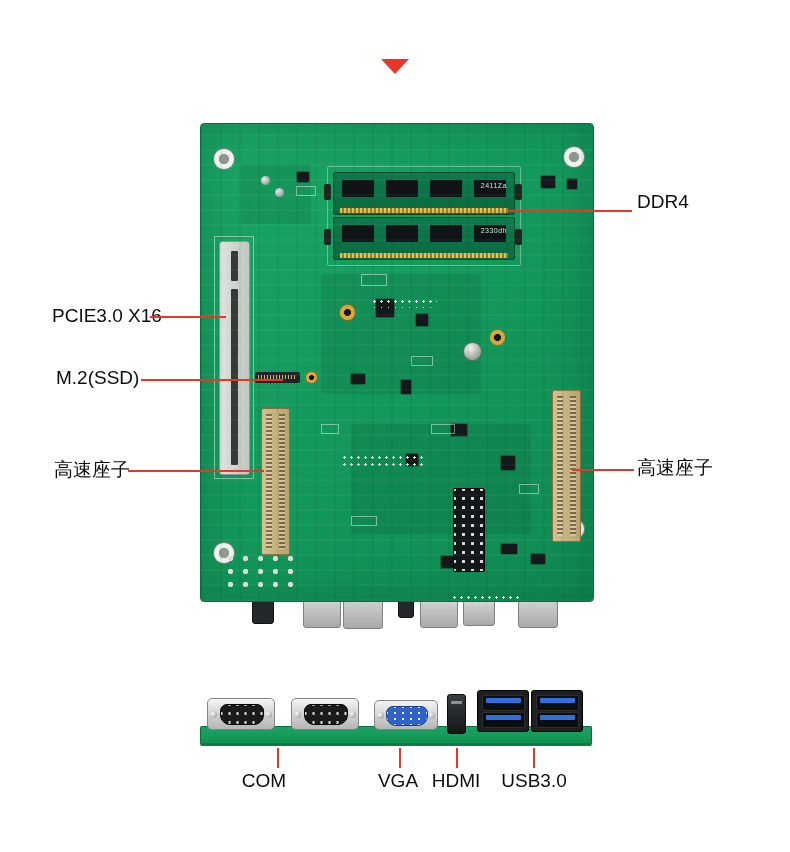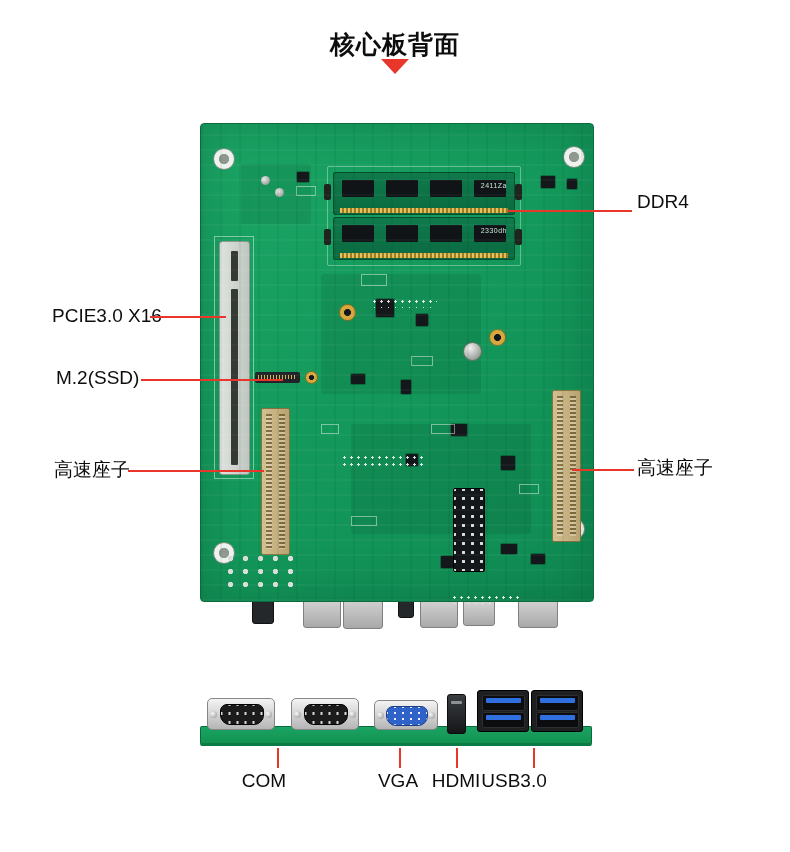--- a/index.html
+++ b/index.html
@@ -141,21 +141,20 @@
           background:#2f6fe0; border-radius:1px; }
   .tick { position:absolute; width:2px; height:20px; top:748px; background:#e8362b; }
   .io-label { position:absolute; top:770px; transform:translateX(-50%);
           font-size:19px; color:#0d0d0d; white-space:nowrap; }
 </style>
 </head>
 <body>
 
 <div class="page">
 
-  <div class="title">核心板背面</div>
   <div class="title-arrow"></div>
 
   <div class="edge-conn dark" style="left:252px; top:585px; width:20px; height:37px;"></div>
   <div class="edge-conn" style="left:303px; top:582px; width:36px; height:44px;"></div>
   <div class="edge-conn" style="left:343px; top:580px; width:38px; height:47px;"></div>
   <div class="edge-conn dark" style="left:398px; top:586px; width:14px; height:30px;"></div>
   <div class="edge-conn" style="left:420px; top:583px; width:36px; height:43px;"></div>
   <div class="edge-conn" style="left:463px; top:586px; width:30px; height:38px;"></div>
   <div class="edge-conn" style="left:518px; top:582px; width:38px; height:44px;"></div>
 
@@ -275,15 +274,15 @@
   </div>
 
   <div class="tick" style="left:277px;"></div>
   <div class="tick" style="left:399px;"></div>
   <div class="tick" style="left:456px;"></div>
   <div class="tick" style="left:533px;"></div>
 
   <div class="io-label" style="left:264px;">COM</div>
   <div class="io-label" style="left:398px;">VGA</div>
   <div class="io-label" style="left:456px;">HDMI</div>
-  <div class="io-label" style="left:514px;">USB3.0</div>
+  <div class="io-label" style="left:534px;">USB3.0</div>
 
 </div>
 
 </body></html>

